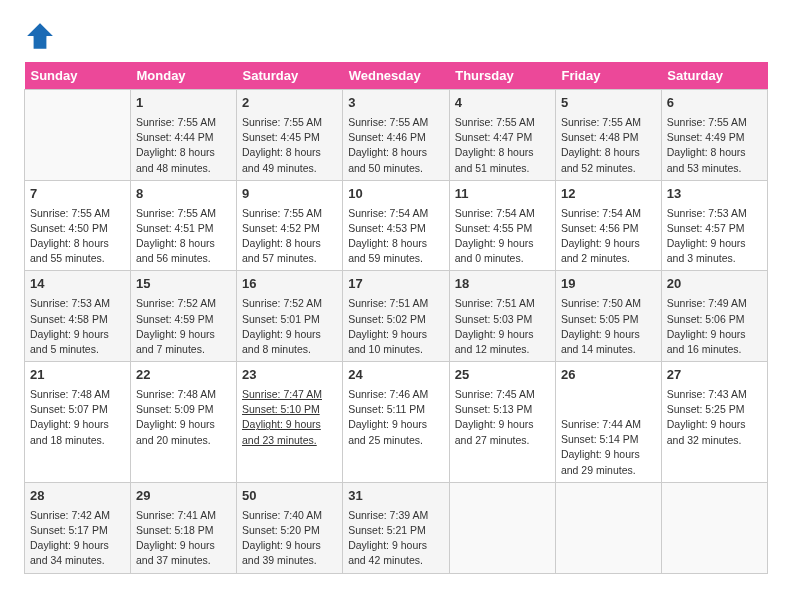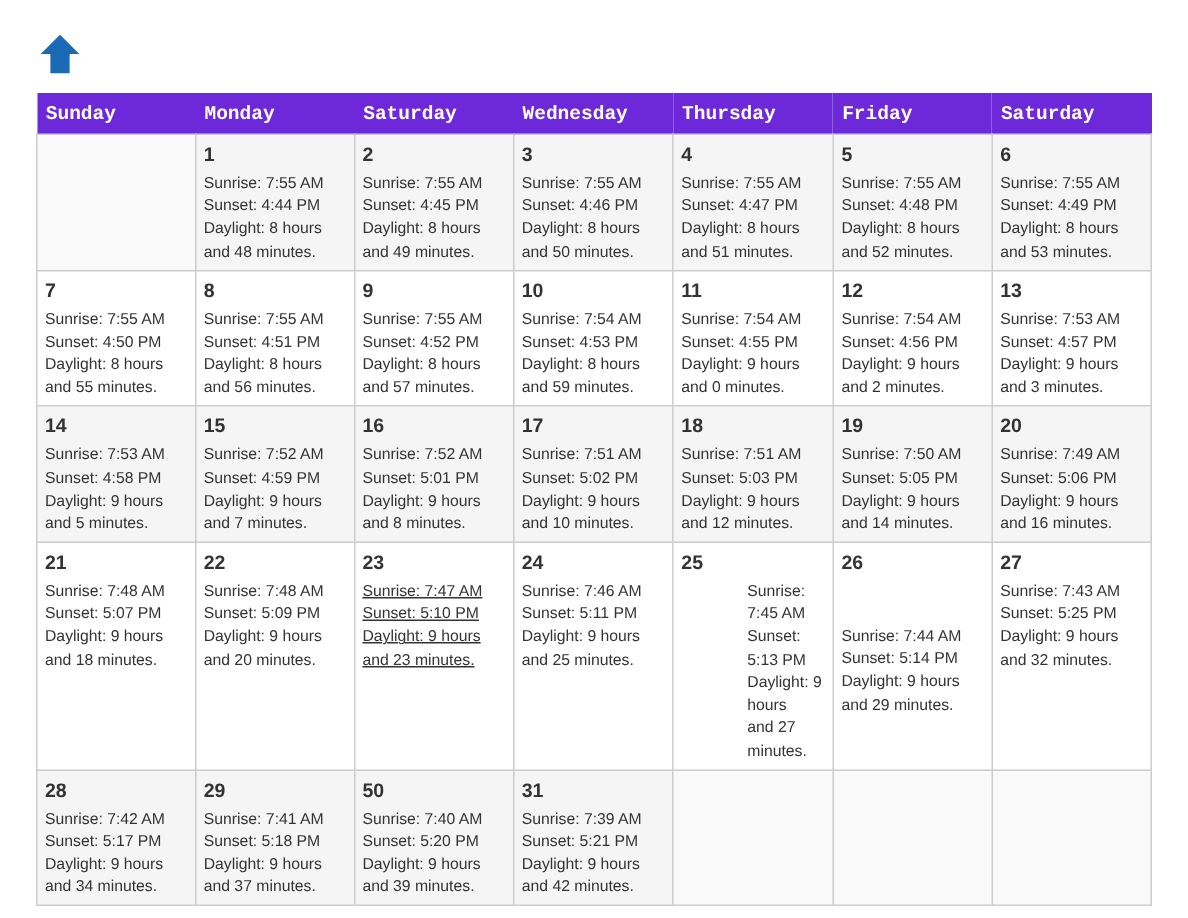--- a/index.html
+++ b/index.html
@@ -52,27 +52,26 @@
     .location {
       font-size: 16px;
       color: #555;
     }
     table {
       width: 100%;
       border-collapse: collapse;
       font-size: 11px;
     }
     thead tr th {
-      background-color: #6d28d9;
+      background-color: #ec4899;
       color: #fff;
       text-align: left;
       padding: 6px 6px;
       font-size: 13px;
       font-weight: bold;
-      font-family: Liberation Mono, monospace;
     }
     tbody tr td {
       border: 1px solid #ccc;
       vertical-align: top;
       padding: 4px 5px;
       width: 107px;
       min-height: 70px;
       color: #333;
       line-height: 1.45;
     }
@@ -299,21 +298,21 @@
         </td>
         <td>
           <div class="day-number">24</div>
           <div class="day-info" style="white-space: pre-line;">Sunrise: 7:46 AM
 Sunset: 5:11 PM
 Daylight: 9 hours
 and 25 minutes.</div>
         </td>
         <td>
           <div class="day-number">25</div>
-          <div class="day-info" style="white-space: pre-line; margin-left: 44px;">Sunrise: 7:45 AM
+          <div class="day-info" style="white-space: pre-line;">Sunrise: 7:45 AM
 Sunset: 5:13 PM
 Daylight: 9 hours
 and 27 minutes.</div>
         </td>
         <td>
           <div class="day-number">26</div>
           <div class="day-info" style="white-space: pre-line; margin-top: 32px;">Sunrise: 7:44 AM
 Sunset: 5:14 PM
 Daylight: 9 hours
 and 29 minutes.</div>

